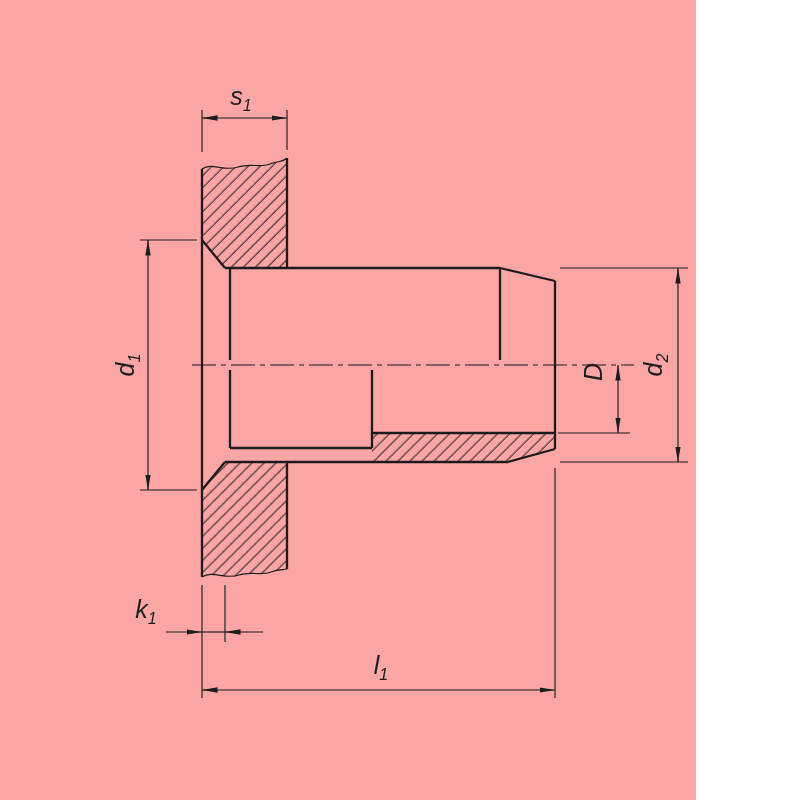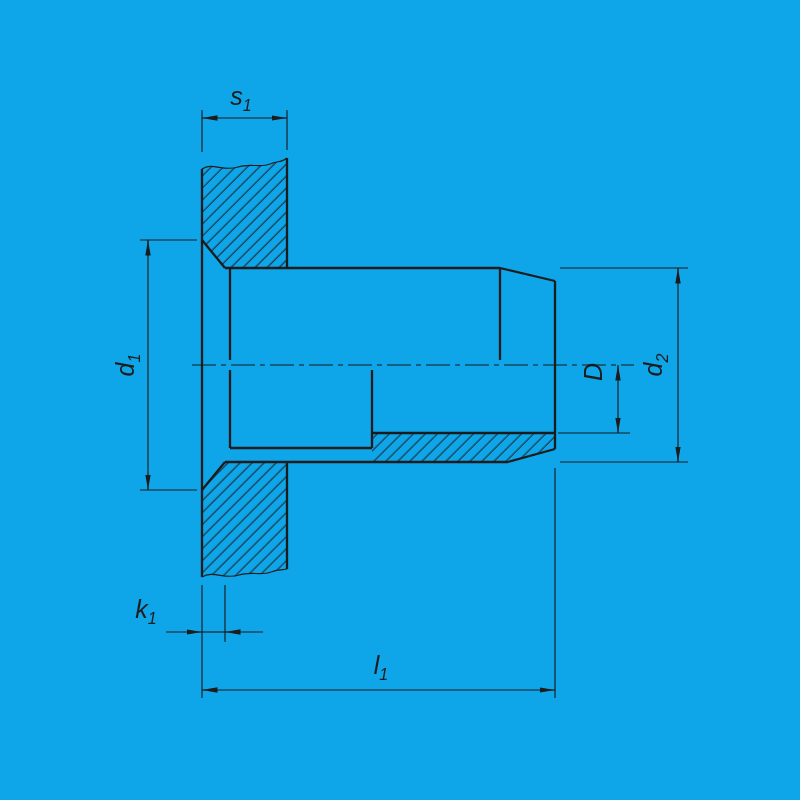--- a/index.html
+++ b/index.html
@@ -1,16 +1,16 @@
 <!DOCTYPE html>
 <html><head>
 <meta charset="utf-8">
 <style>
   html,body{margin:0;padding:0;background:#ffffff;width:800px;height:800px;overflow:hidden}
-  .canvas-wrap{width:800px;height:800px;background:#0ea5e9}
+  .canvas-wrap{width:696px;height:800px;background:#fca5a5}
   svg{display:block}
   .obj{stroke:#1c1c1c;stroke-width:2.3;fill:none;stroke-linejoin:round;stroke-linecap:butt}
   .thin{stroke:#1c1c1c;stroke-width:1.15;fill:none}
   .hatched{fill:url(#hatch);stroke:none}
   .cl{stroke:#1c1c1c;stroke-width:1.15;fill:none;stroke-dasharray:24 5 5 5}
   .dim-label{font-family:"Liberation Sans",sans-serif;font-style:italic;font-size:25px;fill:#1c1c1c}
   .dim-label .sub{font-size:16px}
   #arw path{fill:#1c1c1c}
 </style>
 </head>

